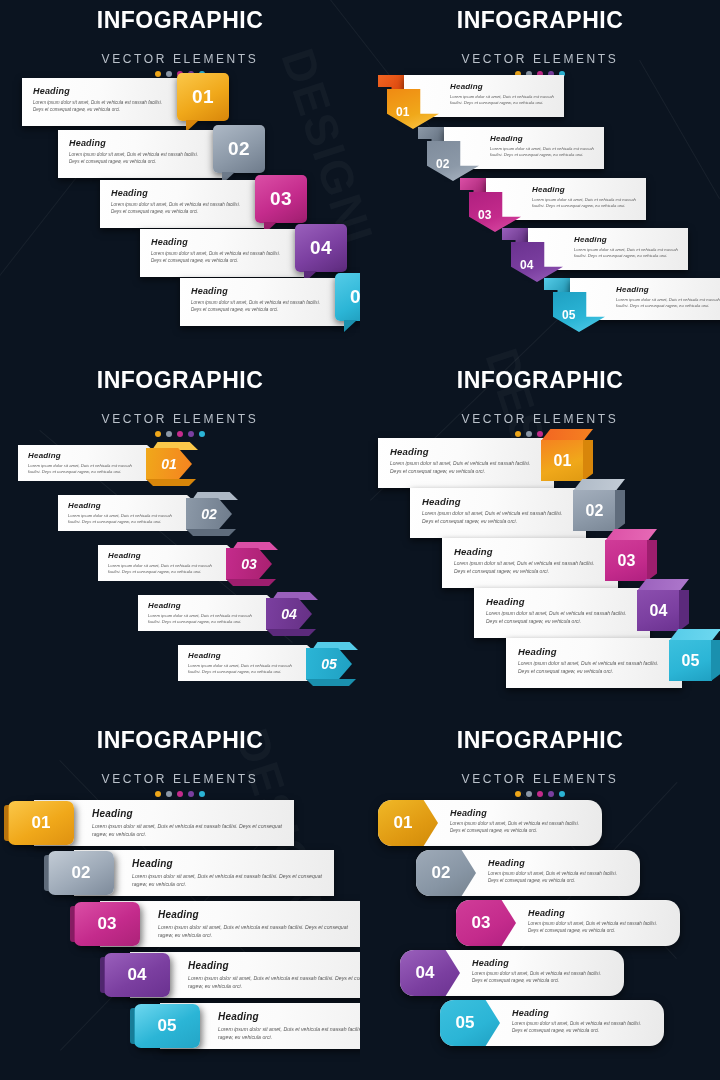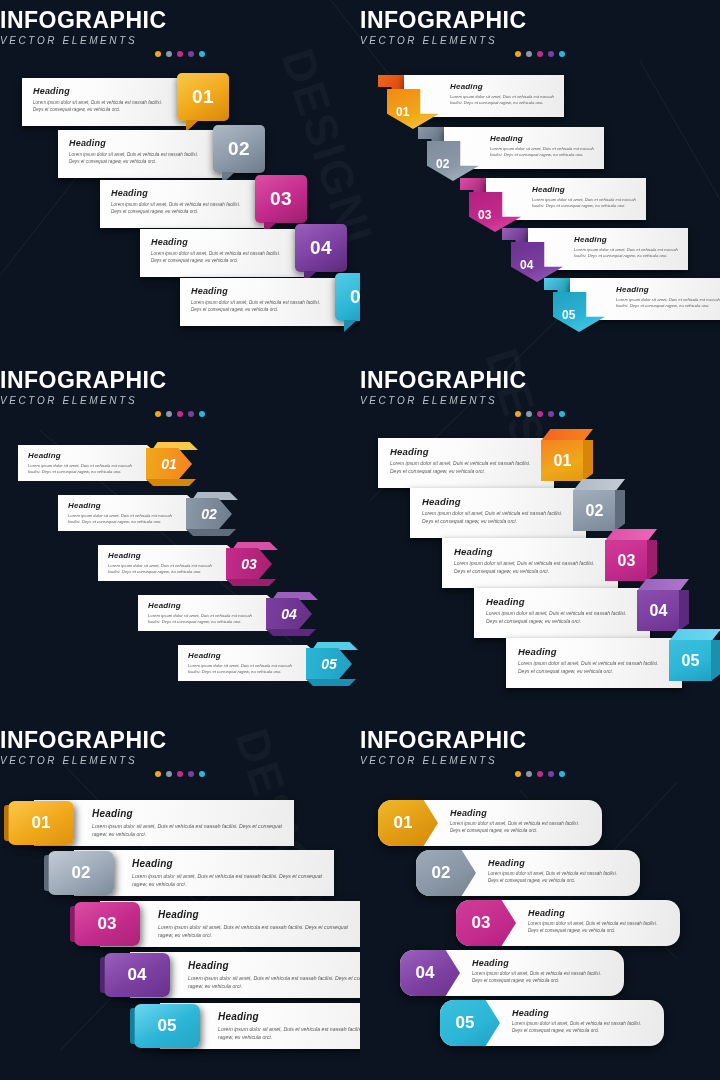--- a/index.html
+++ b/index.html
@@ -22,23 +22,23 @@
   .sheet { position:relative; width:720px; height:1080px; z-index:3; }
   .panel { position:absolute; width:360px; height:360px; overflow:hidden; }
   .p1{left:0;   top:0;}
   .p2{left:360px;top:0;}
   .p3{left:0;   top:360px;}
   .p4{left:360px;top:360px;}
   .p5{left:0;   top:720px;}
   .p6{left:360px;top:720px;}
 
   
-  .hdr { position:absolute; left:0; right:0; top:8px; text-align:left; }
+  .hdr { position:absolute; left:0; right:0; top:8px; text-align:center; }
   .hdr .title { color:#ffffff; font-size:23px; font-weight:700; letter-spacing:.5px; line-height:1.05; }
-  .hdr .sub   { color:#b9c0c9; font-size:10px; letter-spacing:2.6px; margin-top:3px; font-weight:400;font-style:italic;}
+  .hdr .sub   { color:#b9c0c9; font-size:12px; letter-spacing:2.6px; margin-top:20px; font-weight:400;}
   .dots { margin-top:5px; display:flex; justify-content:center; gap:5px; }
   .dots span { width:6px; height:6px; border-radius:50%; display:block; }
 
   
   .h { font-style:italic; font-weight:700; color:#1c1c1c; letter-spacing:.2px; }
   .b { font-style:italic; color:#5a5a5a; line-height:1.5; }
 
   
   .card {
     background:linear-gradient(100deg,#ffffff 0%,#fbfbfb 45%,#ececec 100%);

